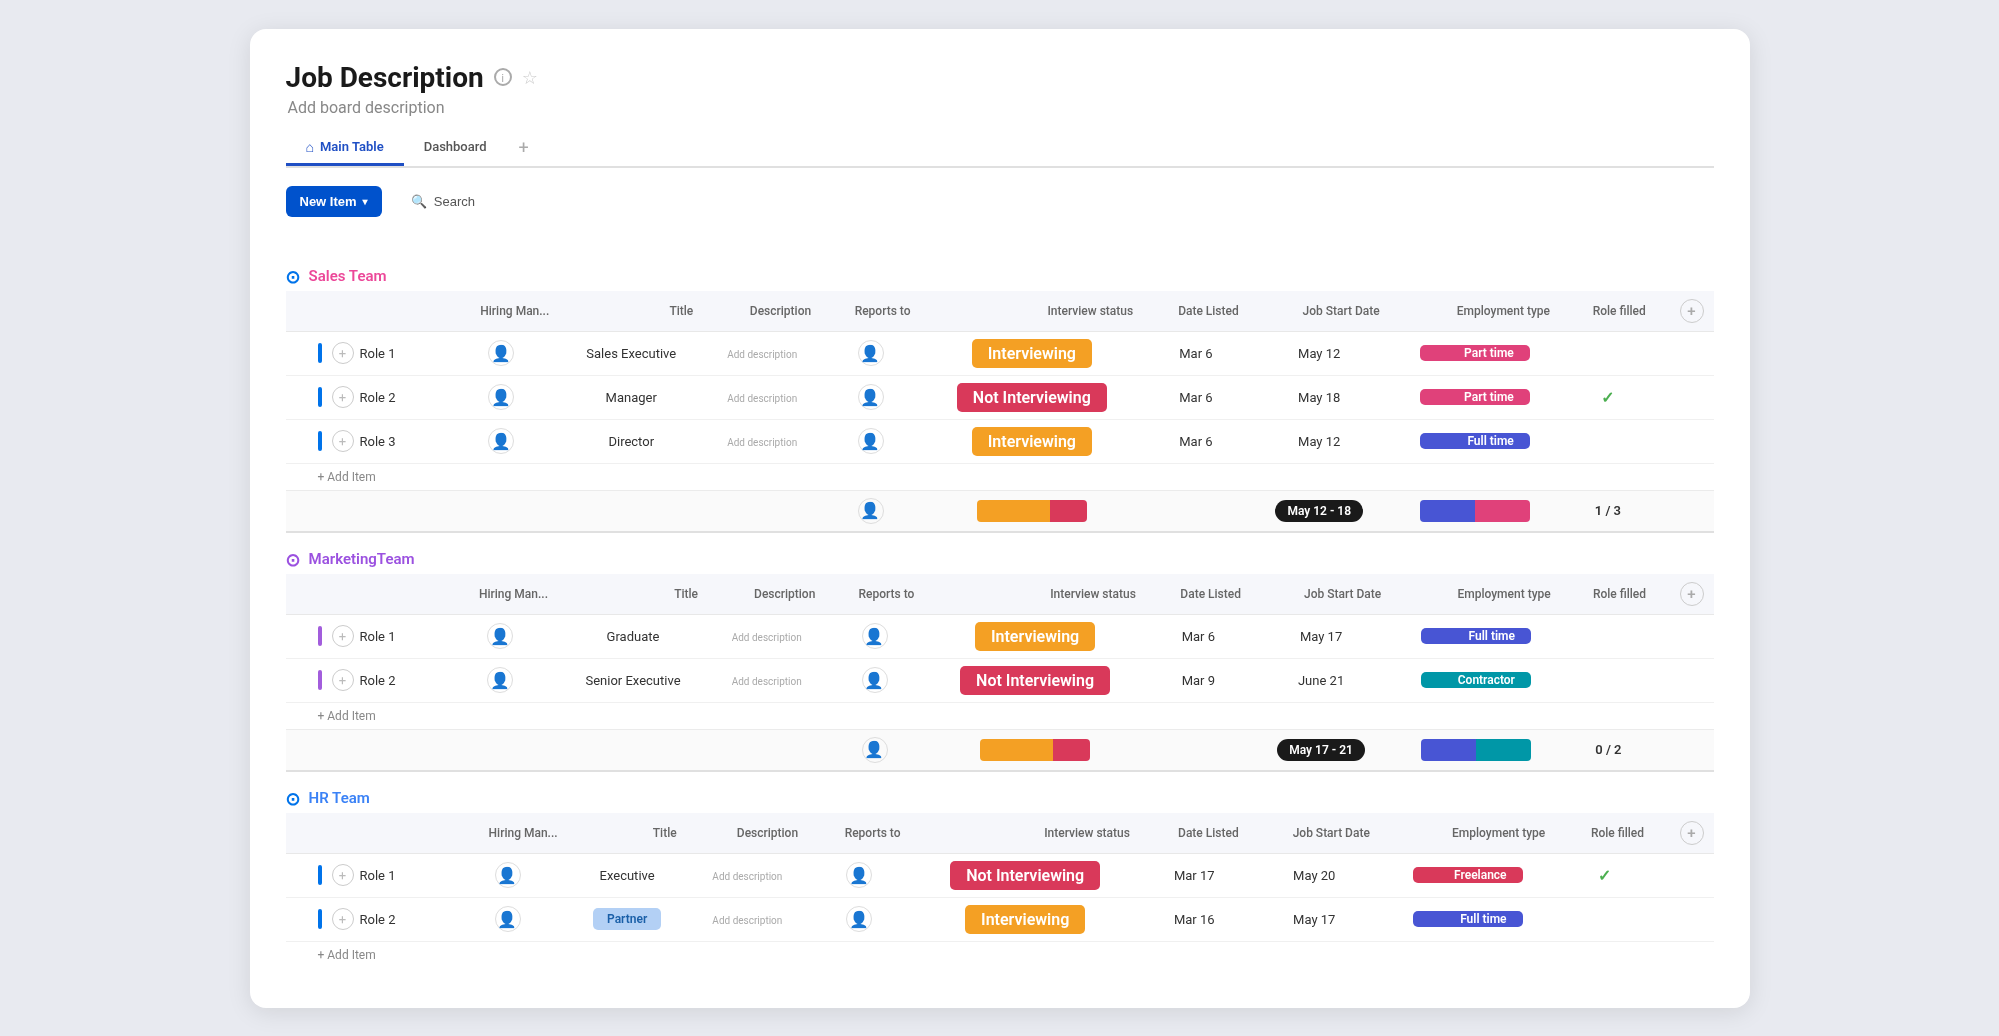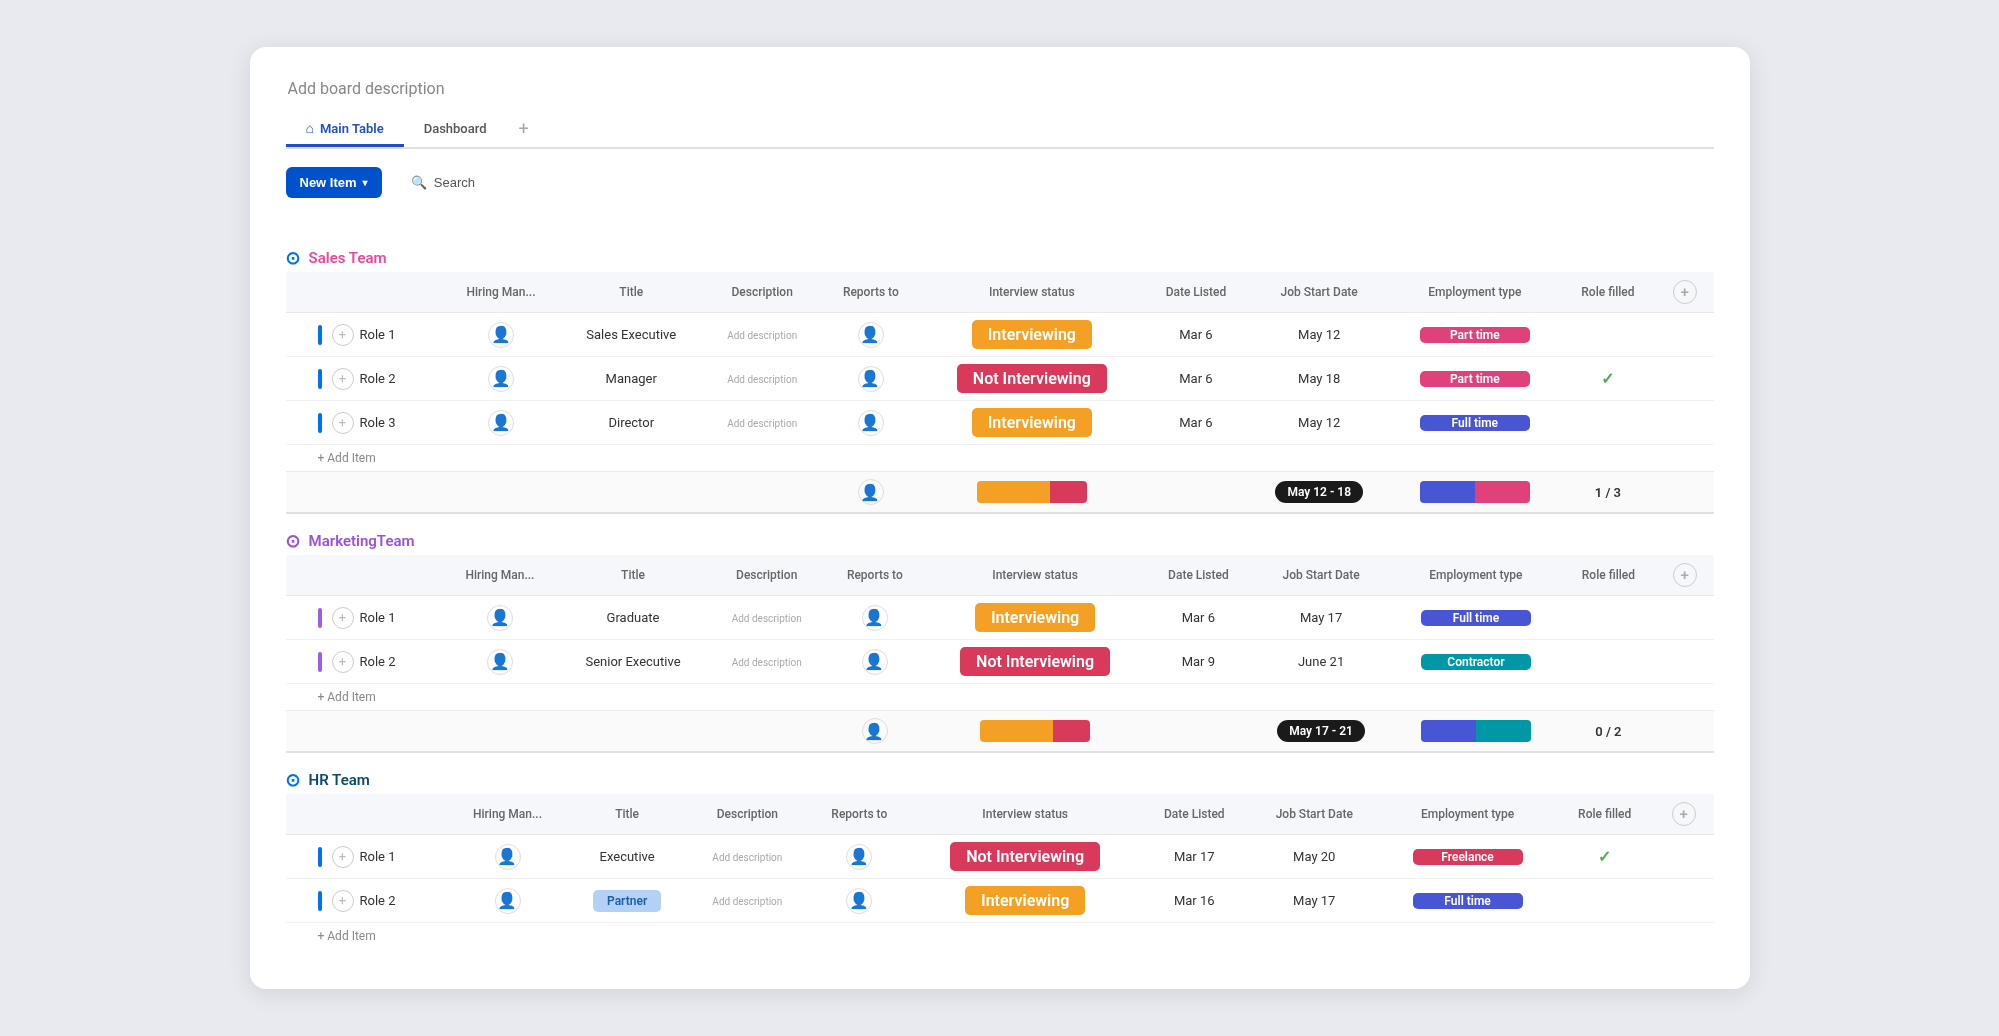--- a/index.html
+++ b/index.html
@@ -119,34 +119,34 @@
       display: flex;
       align-items: center;
       gap: 8px;
       padding: 8px 0 4px 0;
       font-size: 15px;
       font-weight: 600;
       cursor: pointer;
     }
     .section-title-sales { color: #ec4899; }
     .section-title-marketing { color: #9b51e0; }
-    .section-title-hr { color: #0c4a6e; text-align: center; }
+    .section-title-hr { color: #3b82f6; text-align: center; }
 
     .data-table {
       width: 100%;
       border-collapse: collapse;
       margin-bottom: 0;
     }
     .data-table th {
       background: #f6f7fb;
       font-size: 12px;
       font-weight: 500;
       color: #666;
       padding: 8px 10px;
-      text-align: center;
+      text-align: right;
       border-bottom: 1px solid #e8e8e8;
       white-space: nowrap;
     }
     .data-table th:first-child { text-align: left; padding-left: 32px; }
     .data-table td {
       padding: 7px 10px;
       border-bottom: 1px solid #f0f0f0;
       text-align: center;
       color: #333;
       font-size: 13px;
@@ -202,21 +202,21 @@
     .badge-not-interviewing { background: #d9395a; }
 
     .emp-badge {
       display: inline-block;
       border-radius: 5px;
       padding: 1px 16px;
       font-size: 12px;
       font-weight: 600;
       color: #fff;
       min-width: 110px;
-      text-align: center;
+      text-align: right;
     }
     .emp-parttime { background: #e0417a; }
     .emp-fulltime { background: #4855d4; }
     .emp-contractor { background: #0097a7; }
     .emp-freelance { background: #d9395a; }
 
     .add-item-row td {
       color: #888;
       font-size: 12px;
       padding: 6px 0 6px 32px;
@@ -276,20 +276,25 @@
       cursor: pointer;
       background: none;
     }
     .desc-link { color: #aaa; font-size: 10px; cursor: pointer; }
   </style>
 </head>
 <body>
 
 <div class="card">
 
+  <div class="page-header">
+    <span class="page-title">Job Description</span>
+    <span class="info-icon">ℹ</span>
+    <span class="star-icon">☆</span>
+  </div>
   <div class="board-description">Add board description</div>
 
   <div class="tabs">
     <div class="tab active">
       <span class="tab-icon">⌂</span>
       <span>Main Table</span>
     </div>
     <div class="tab">
       <span>Dashboard</span>
     </div>

